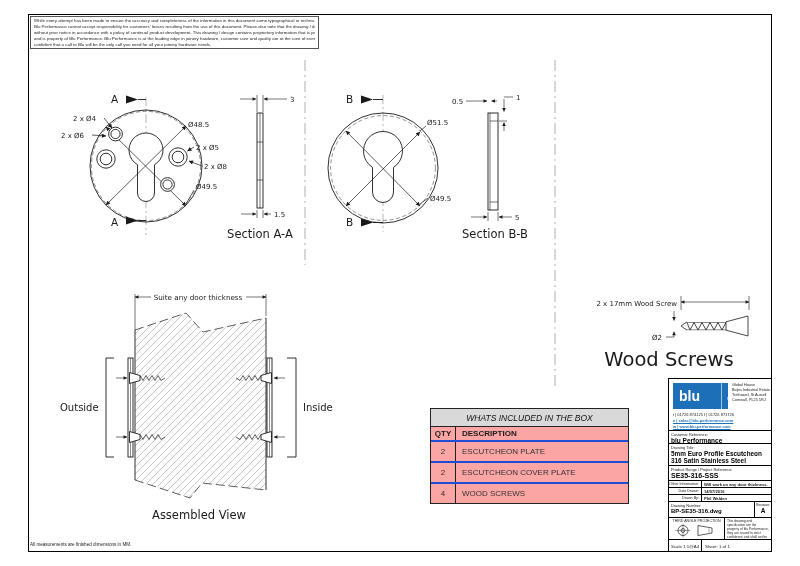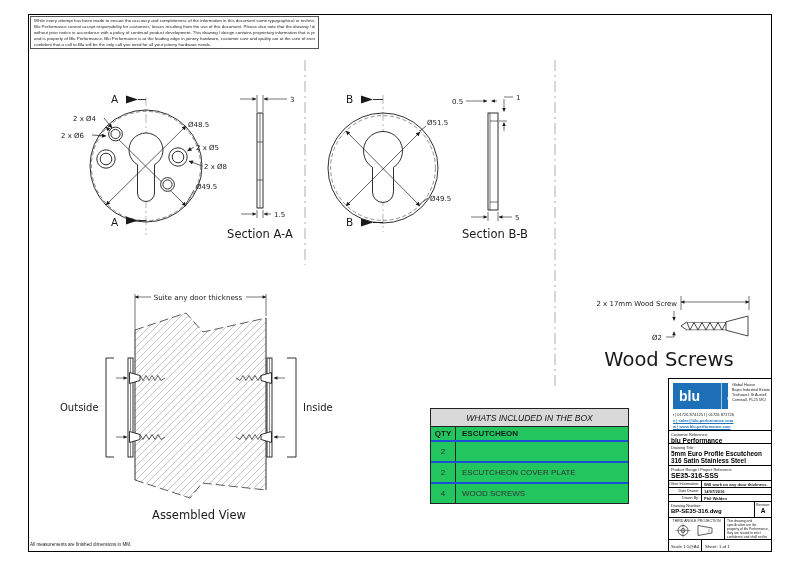--- a/index.html
+++ b/index.html
@@ -9,21 +9,21 @@
   svg text{font-family:"DejaVu Sans",sans-serif;fill:#1a1a1a;}
 
   
   .disclaimer{left:30px;top:16px;width:289px;height:33px;border:1px solid #555;
               padding:1px 3px;box-sizing:border-box;font-size:4.4px;line-height:1.34;color:#222;}
   .disclaimer div{white-space:nowrap;overflow:hidden;}
 
   .footer-note{left:30px;top:542px;font-size:4.6px;color:#222;}
 
   
-  .box-table{left:430px;top:408px;width:199px;border:1px solid #222;box-sizing:border-box;background:#22c55e;}
+  .box-table{left:430px;top:408px;width:199px;border:1px solid #222;box-sizing:border-box;background:#fca5a5;}
   .bt-title{height:17px;background:#d9d9d9;border-bottom:1px solid #222;font-size:8.5px;
             font-style:italic;display:flex;align-items:center;justify-content:center;color:#111;}
   .bt-row{display:flex;border-bottom:2px solid #1d4ed8;}
   .bt-row:last-child{border-bottom:none;}
   .bt-head{height:13px;font-weight:bold;font-size:8px;}
   .bt-data{height:19px;font-size:8px;color:#333;}
   .bt-qty{width:24px;border-right:1px solid #222;display:flex;align-items:center;justify-content:center;flex:none;}
   .bt-desc{flex:1;display:flex;align-items:center;padding-left:6px;}
 
   
@@ -252,24 +252,25 @@
     <div>Blu Performance cannot accept responsibility for customers' losses resulting from the use of this document. Please also note that the drawing / design is subject to change</div>
     <div>without prior notice in accordance with a policy of continual product development. This drawing / design contains proprietary information that is protected by copyright</div>
     <div>and is property of Blu Performance. Blu Performance is at the leading edge in joinery hardware, customer care and quality are at the core of everything we do, you can be</div>
     <div>confident that a call to Blu will be the only call you need for all your joinery hardware needs.</div>
   </div>
 
   <div class="abs box-table">
     <div class="bt-title">WHATS INCLUDED IN THE BOX</div>
     <div class="bt-row bt-head">
       <div class="bt-qty">QTY</div>
-      <div class="bt-desc">ESCUTCHEON</div>
+      <div class="bt-desc">DESCRIPTION</div>
     </div>
     <div class="bt-row bt-data">
       <div class="bt-qty">2</div>
+      <div class="bt-desc">ESCUTCHEON PLATE</div>
     </div>
     <div class="bt-row bt-data">
       <div class="bt-qty">2</div>
       <div class="bt-desc">ESCUTCHEON COVER PLATE</div>
     </div>
     <div class="bt-row bt-data">
       <div class="bt-qty">4</div>
       <div class="bt-desc">WOOD SCREWS</div>
     </div>
   </div>

